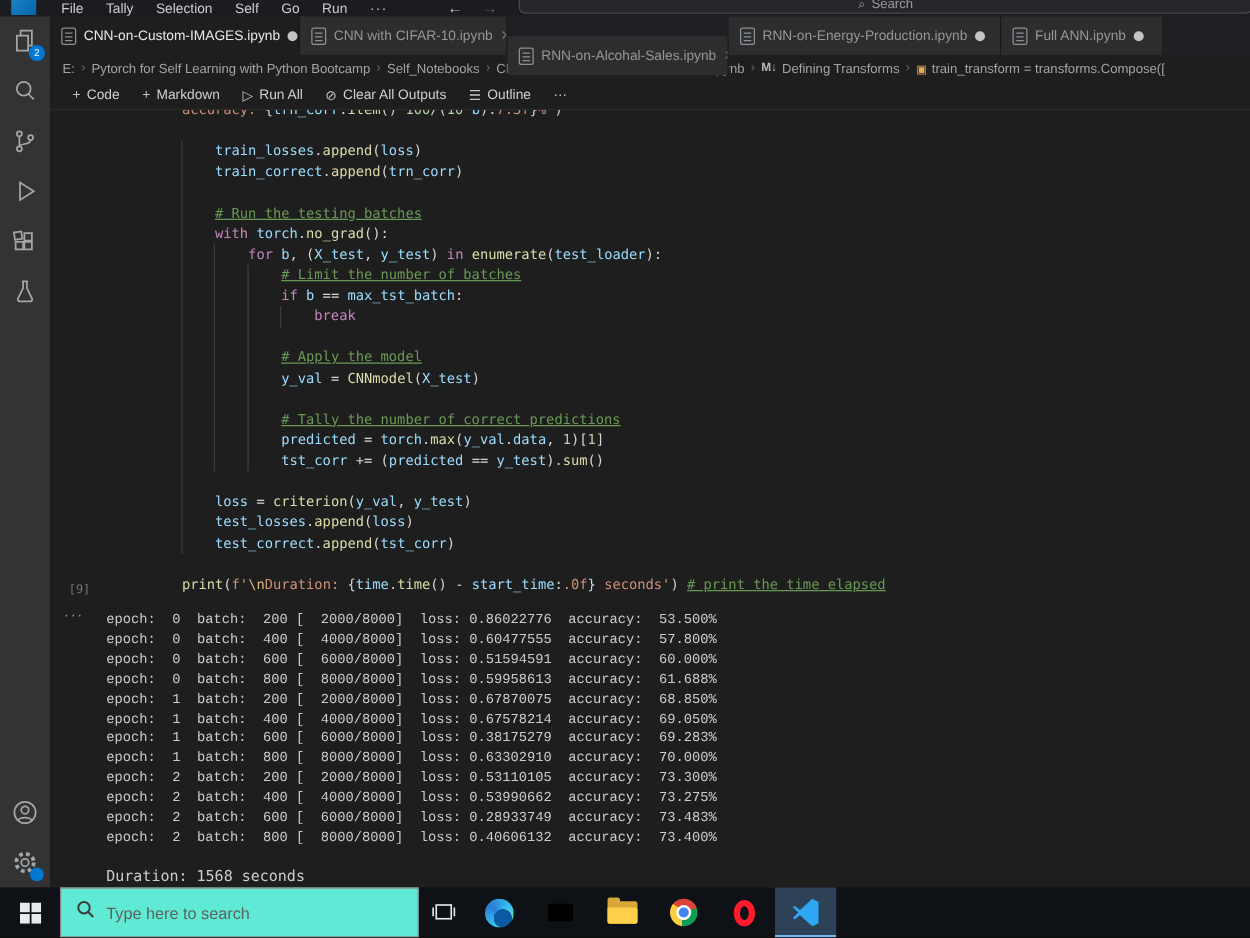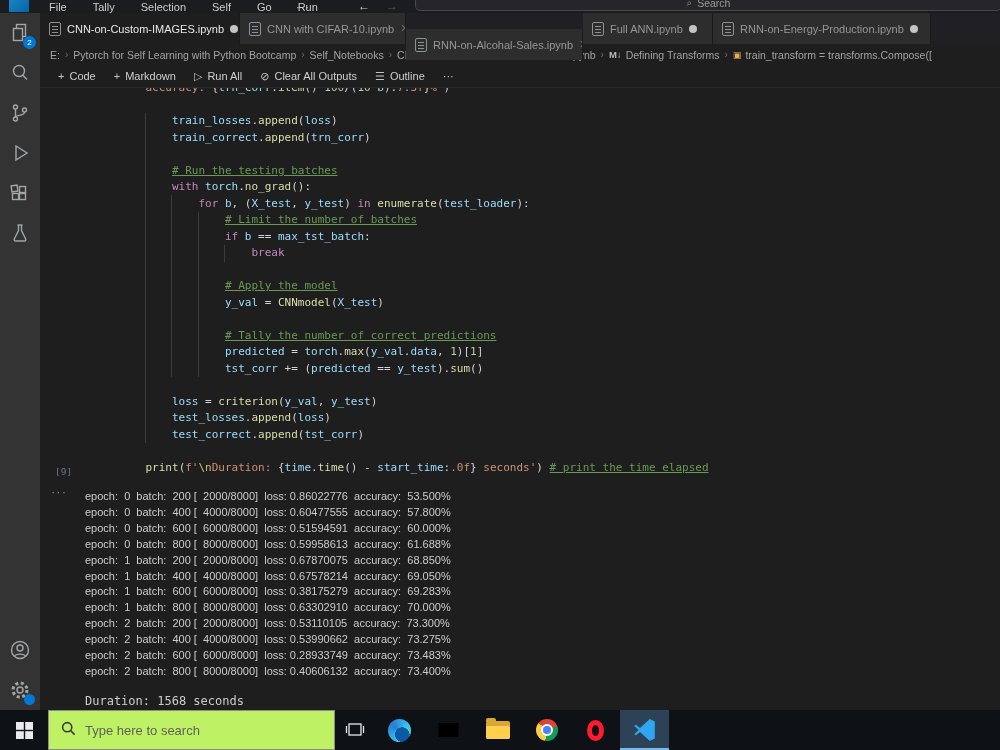--- a/index.html
+++ b/index.html
@@ -7,21 +7,21 @@
   .screen {
     position:relative; width:1000px; height:750px; overflow:hidden;
     background:#1e1e1e; font-family:"Liberation Sans", sans-serif;
     color:#cccccc;
   }
   
   .titlebar { position:absolute; top:0; left:0; right:0; height:13px; background:#1b1c20; z-index:30; }
   .vscode-logo { position:absolute; left:9px; top:-6px; width:20px; height:18px;
     background:linear-gradient(135deg,#2489ca,#0065a9);
     clip-path:polygon(78% 0,100% 10%,100% 90%,78% 100%,22% 58%,8% 70%,0 62%,14% 50%,0 38%,8 30%,22% 42%); }
-  .menu-items { position:absolute; left:42px; top:0; height:13px; display:flex; align-items:center; gap:12px; }
+  .menu-items { position:absolute; left:42px; top:0; height:13px; display:flex; align-items:center; gap:4px; }
   .menu-item { font-size:11px; color:#cccccc; padding:0 7px; white-space:nowrap; }
   .title-more { position:absolute; left:296px; top:0; height:13px; display:flex; align-items:center; font-size:11px; color:#cccccc; letter-spacing:1px;}
   .nav-arrow { position:absolute; top:-1px; font-size:12px; color:#cccccc; }
   .nav-back { left:358px; }
   .nav-forward { left:386px; color:#5c5c5c; }
   .cmd-center { position:absolute; left:415px; right:-2px; top:-10px; height:21px;
     border:1px solid #46464b; border-radius:5px; background:#26262a;
     display:flex; align-items:flex-end; justify-content:center; font-size:10.5px; color:#9b9b9b; padding-bottom:1px; }
   .cmd-center .mag { margin-right:5px; font-size:10px; }
   
@@ -59,28 +59,28 @@
   .code-viewport { position:absolute; left:40px; right:0; top:88px; bottom:40px; background:#1e1e1e; overflow:hidden; }
   .code-block { position:absolute; left:79px; top:-8px; font-family:"DejaVu Sans Mono", monospace;
     font-size:11px; line-height:16.5px; white-space:pre; color:#d4d4d4; }
   .code-line { height:16.5px; }
   .tok-w { color:#d4d4d4; } .tok-v { color:#9cdcfe; } .tok-f { color:#dcdcaa; }
   .tok-k { color:#c586c0; } .tok-c { color:#6a9955;text-decoration:underline; } .tok-n { color:#b5cea8; }
   .tok-s { color:#ce9178; } .tok-e { color:#d7ba7d; }
   .guide { position:absolute; width:1px; background:#3c3c3c; }
   .exec-count { position:absolute; left:15px; top:378px; font-family:"DejaVu Sans Mono", monospace; font-size:9.5px; color:#6e7681; }
   .cell-more { position:absolute; left:11px; top:396px; font-size:13px; color:#8b8b8b; letter-spacing:1px; }
-  .output-block { position:absolute; left:45px; top:401px; font-family:Liberation Sans, sans-serif;
+  .output-block { position:absolute; left:45px; top:401px; font-family:Liberation Mono, monospace;
     font-size:11px; line-height:15.9px; white-space:pre; color:#cccccc; }
   .duration-line { position:absolute; left:45px; top:606px; font-family:"DejaVu Sans Mono", monospace;
     font-size:12px; color:#cccccc; white-space:pre; }
   
   .taskbar { position:absolute; left:0; right:0; bottom:0; height:40px; background:#0e1116; display:flex; align-items:stretch; z-index:40; }
   .tb-start { width:48px; display:flex; align-items:center; justify-content:center; }
-  .tb-search { width:287px; background:#bef264; border:1px solid #8a8a8a; display:flex; align-items:center; gap:9px; padding-left:12px; }
+  .tb-search { width:287px; background:#5eead4; border:1px solid #8a8a8a; display:flex; align-items:center; gap:9px; padding-left:12px; }
   .tb-search .mag svg { stroke:#3b3b3b; fill:none; stroke-width:1.6; }
   .tb-search-text { font-size:13px; color:#5f5f5f; }
   .tb-btn { width:49px; display:flex; align-items:center; justify-content:center; position:relative; }
   .tb-btn.taskview { width:40px; }
   .tb-btn.active-app { background:#2e4257; box-shadow:inset 0 -2px 0 #76b9ed; }
   .icon-edge { width:23px; height:23px; border-radius:50%;
     background:radial-gradient(circle at 62% 68%, #0c59a4 0 34%, transparent 35%), conic-gradient(from 200deg, #35c1f1, #2b7cd3, #35c1f1 60%, #6ee0a0 80%, #35c1f1); }
   .icon-folder { position:relative; width:24px; height:18px; }
   .icon-folder .back { position:absolute; inset:0; background:#d9a738; border-radius:2px; }
   .icon-folder .back::before { content:""; position:absolute; left:0; top:-3px; width:10px; height:4px; background:#d9a738; border-radius:2px 2px 0 0; }
@@ -185,28 +185,28 @@
       <div class="tab" style="width: 166px;">
         <span class="nbicon"></span>
         <span>CNN with CIFAR-10.ipynb</span>
         <span class="close">✕</span>
       </div>
       <div class="tab" style="width: 177px; margin-top: 16px;">
         <span class="nbicon"></span>
         <span>RNN-on-Alcohal-Sales.ipynb</span>
         <span class="close">✕</span>
       </div>
+      <div class="tab" style="width: 218px;">
+        <span class="nbicon"></span>
+        <span>RNN-on-Energy-Production.ipynb</span>
+        <span class="dirty"></span>
+      </div>
       <div class="tab" style="width: 130px;">
         <span class="nbicon"></span>
         <span>Full ANN.ipynb</span>
-        <span class="dirty"></span>
-      </div>
-      <div class="tab" style="width: 218px;">
-        <span class="nbicon"></span>
-        <span>RNN-on-Energy-Production.ipynb</span>
         <span class="dirty"></span>
       </div>
     </div>
 
   <div class="breadcrumbs">
       <span class="bc-item">
         <span>E:</span>
       </span>
       <span class="bc-sep">›</span>
       <span class="bc-item">

